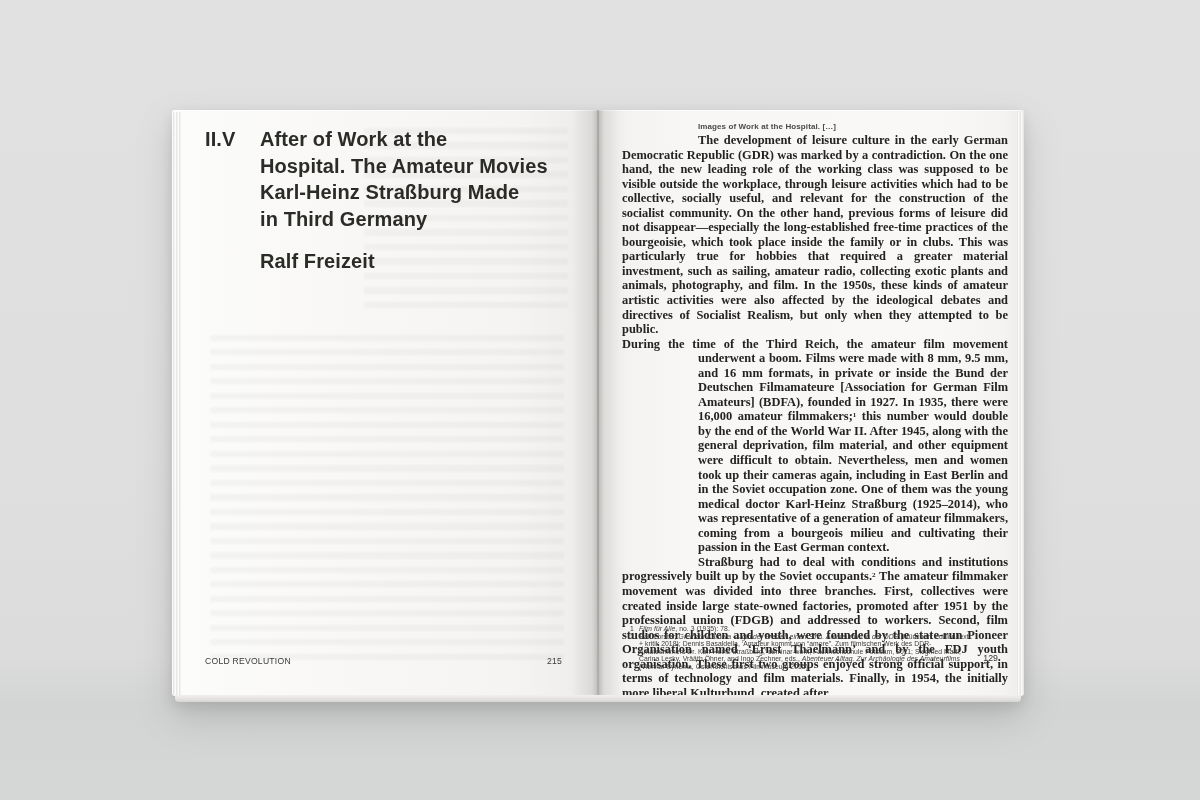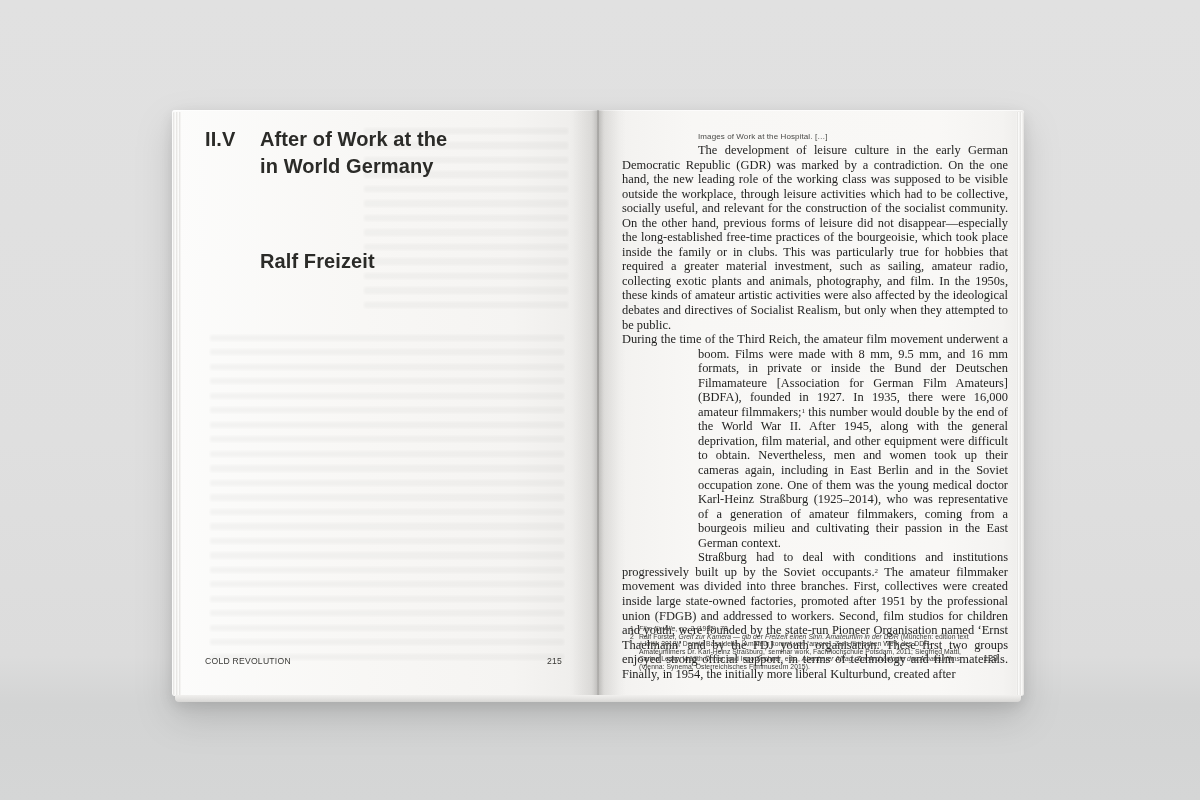--- a/index.html
+++ b/index.html
@@ -73,21 +73,21 @@
   .author { position: absolute; left: 88px; top: 138px; color: #2b2b28; }
   .footer-left {
     position: absolute; left: 33px; right: 36px; bottom: 30px;
     display: flex; align-items: flex-start;
     font-size: 8.6px; line-height: 10px; letter-spacing: 0.25px; color: #3a3a37;
   }
   .footer-book-title { margin-right: 13px; }
   .footer-folio { margin-left: auto; }
 
   
-  .rp-content { position: absolute; left: 24px; right: 16px; top: 16px; }
+  .rp-content { position: absolute; left: 24px; right: 16px; top: 6px; font-weight: bold; }
   .running-head {
     margin: 6px 0 0 76px;
     font-size: 8px; line-height: 9px; letter-spacing: 0.1px; color: #4a4a47;
   }
   .body-text {
     margin-top: 2px;
     font-family: "Liberation Serif", serif;
     font-size: 12.45px; line-height: 14.55px; text-align: justify; color: #232322;
   }
   .body-text p { margin: 0; }
@@ -115,21 +115,23 @@
 
     <div class="page page-left">
       <div class="edge-left"></div>
       <div class="showthrough st-a"></div>
       <div class="showthrough st-b"></div>
 
       <div class="chapter-row">
         <div class="chapter-num">II.V</div>
         <div>
           <div class="chapter-title-line">After of Work at the</div>
-          <div class="chapter-title-line">in World Germany</div>
+          <div class="chapter-title-line">Hospital. The Amateur Movies</div>
+          <div class="chapter-title-line">Karl-Heinz Straßburg Made</div>
+          <div class="chapter-title-line">in Third Germany</div>
         </div>
       </div>
 
       <div class="author">Ralf Freizeit</div>
 
       <div class="footer-left">
         <span class="footer-book-title">COLD REVOLUTION</span>
         <span class="footer-folio">215</span>
       </div>
     </div>

